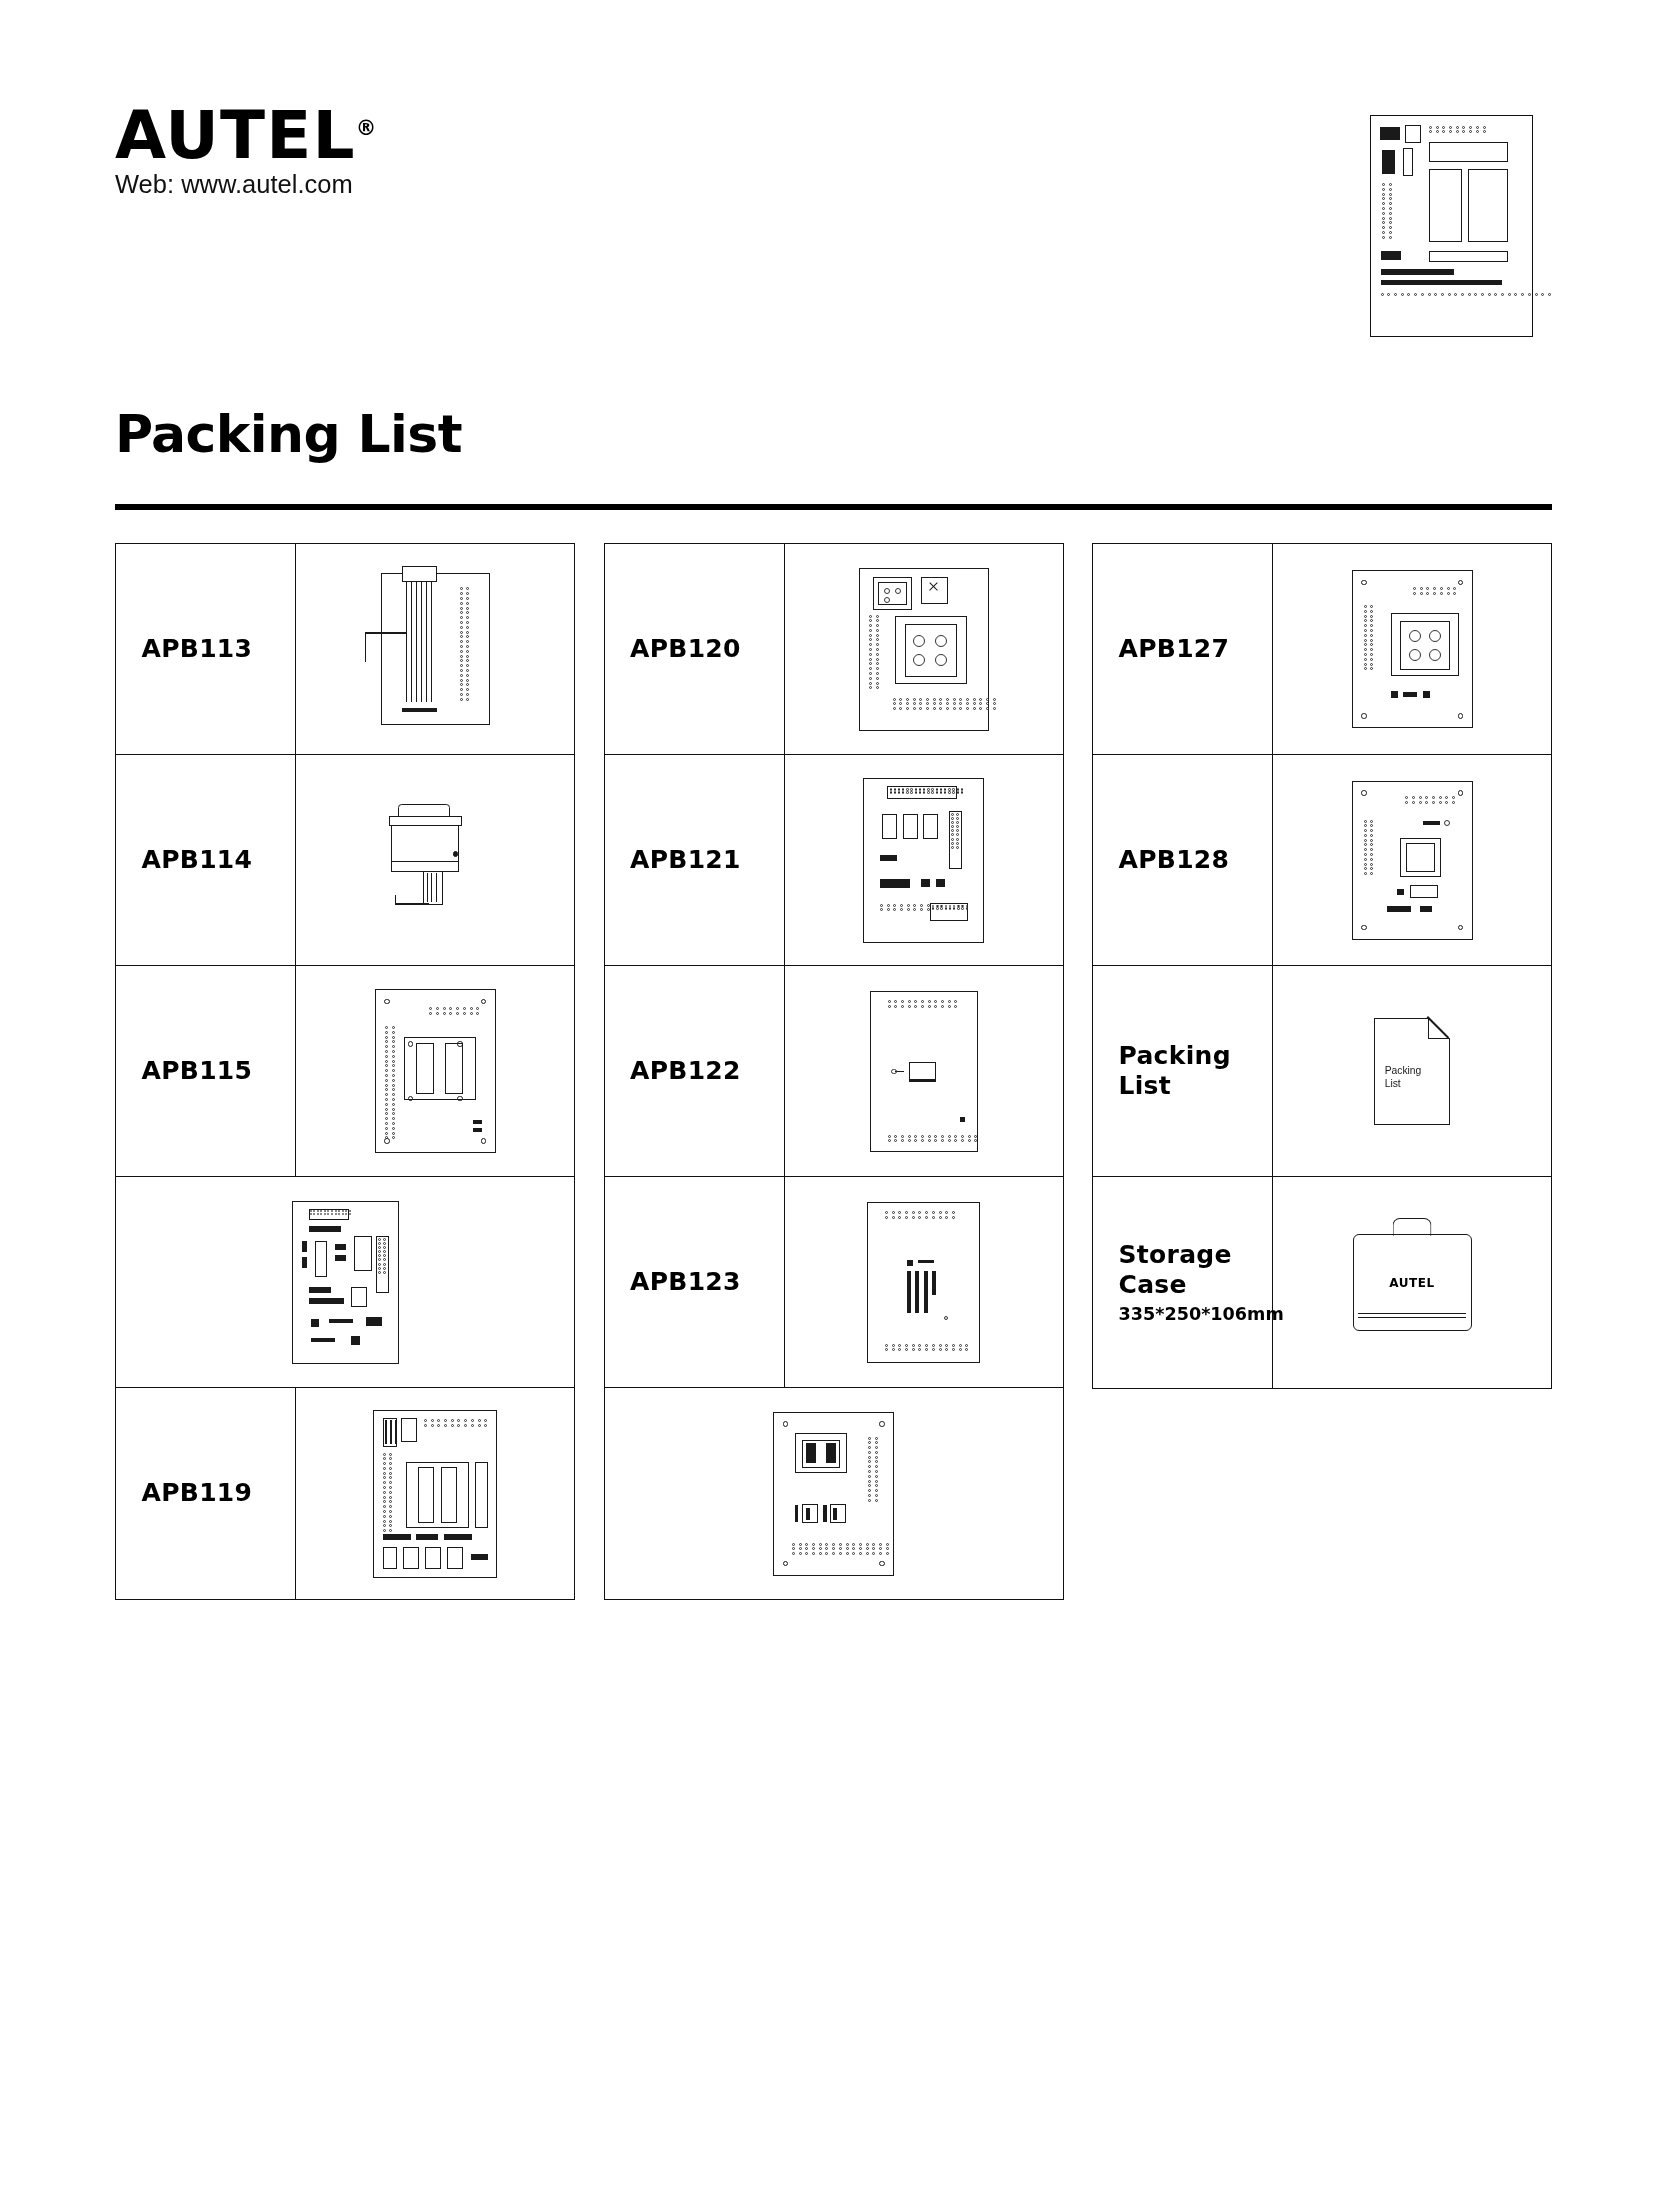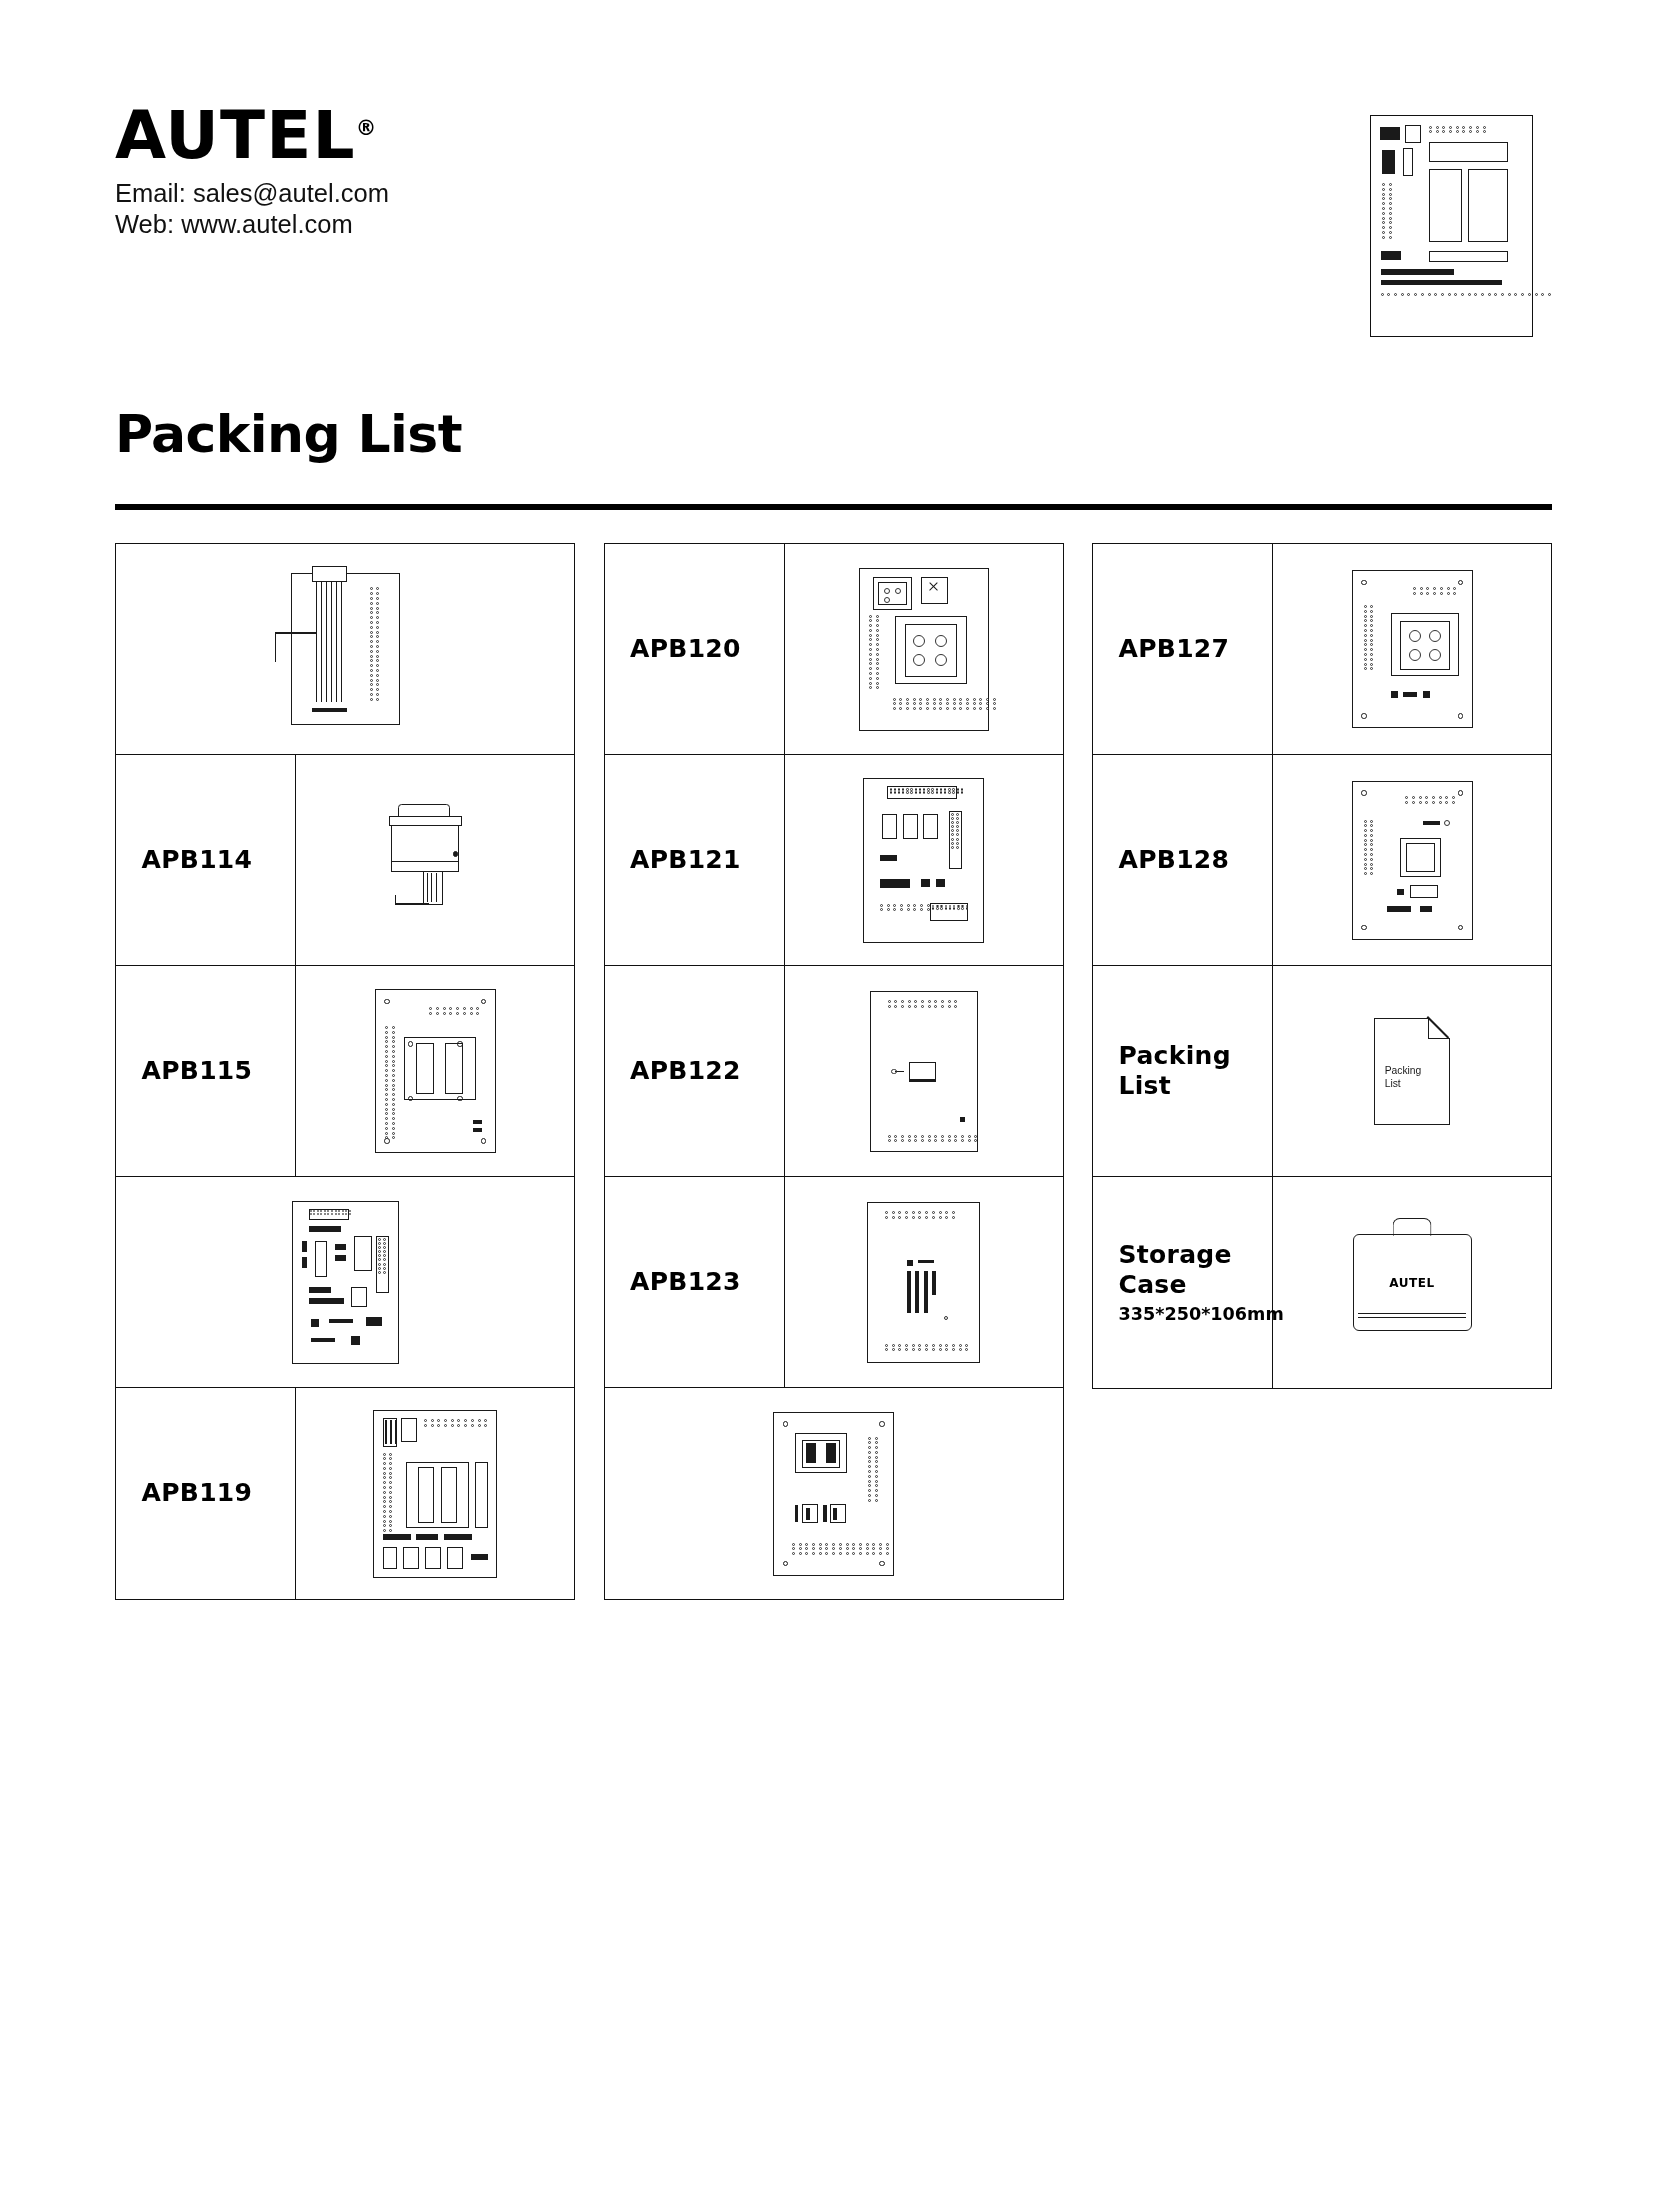--- a/index.html
+++ b/index.html
@@ -304,24 +304,20 @@
 <body>
 
 <div class="page">
 
   <div class="header">
 
     <div class="brand-block">
       <div class="logo-wordmark">
         <span>AUTEL</span><span class="reg">®</span>
       </div>
-      <div class="contact-line">
-        <span class="lbl">Email:</span>
-        <span>sales@autel.com</span>
-      </div>
       <div class="contact-line" style="margin-top:0;">
         <span class="lbl">Web:</span>
         <span>www.autel.com</span>
       </div>
     </div>
 
     <div class="product-thumb">
       <div class="blk" style="left:8.5px;top:11px;width:20.6px;height:13.4px;"></div>
       <div class="box" style="left:34px;top:8.5px;width:16px;height:18px;"></div>
       <div class="dots" style="left:58px;top:9.7px;grid-template-columns:repeat(9,4.9px);">
@@ -414,20 +410,23 @@
 
     <div class="page-title">Packing List</div>
     <div class="rule"></div>
   </div>
 
   <div class="columns">
 
     <div class="col">
 
       <div class="row">
+        <div class="cell-label">
+          <div class="name">APB113</div>
+        </div>
         <div class="cell-img">
           <div class="pcb" style="width:109px;height:152px;">
             <div class="box" style="left:20.6px;top:-8.5px;width:35px;height:16px;"></div>
             <div class="blk" style="left:24px;top:7.3px;width:1.8px;height:121px;"></div>
             <div class="blk" style="left:29px;top:7.3px;width:1.8px;height:121px;"></div>
             <div class="blk" style="left:34px;top:7.3px;width:1.8px;height:121px;"></div>
             <div class="blk" style="left:39px;top:7.3px;width:1.8px;height:121px;"></div>
             <div class="blk" style="left:44px;top:7.3px;width:1.8px;height:121px;"></div>
             <div class="blk" style="left:49px;top:7.3px;width:1.8px;height:121px;"></div>
             <div class="blk" style="left:-16px;top:58px;width:40px;height:1.8px;"></div>

